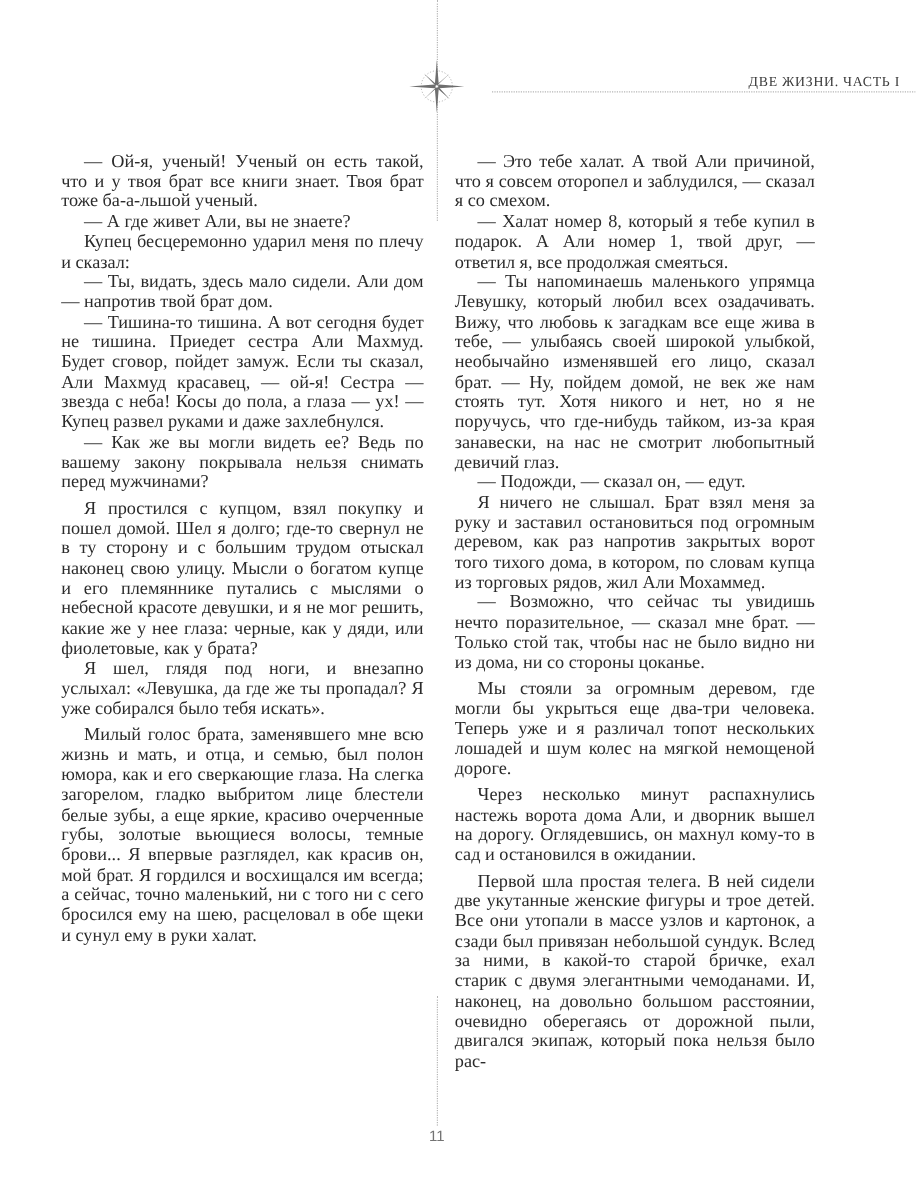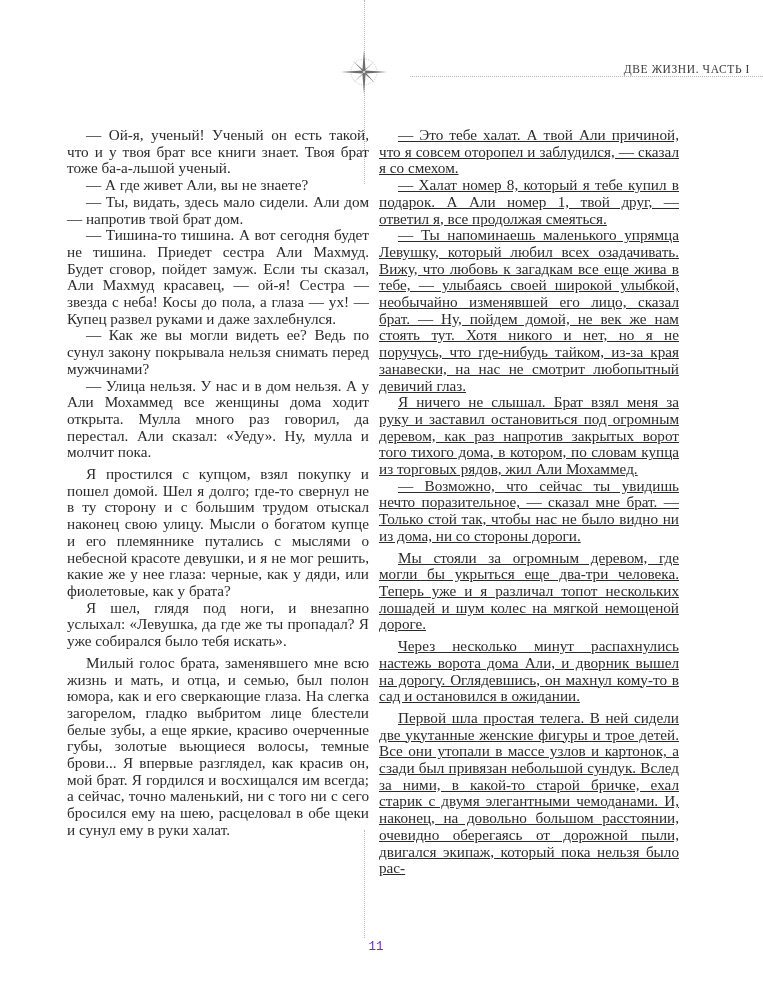--- a/index.html
+++ b/index.html
@@ -31,28 +31,28 @@
     .running-head .rule {
       position: absolute; left: 5px; right: 0; top: 19px; height: 0;
       border-top: 1px dotted #b5b5b5;
     }
     .column {
       position: absolute; top: 127px;
       font-family: "Liberation Serif", "DejaVu Serif", serif;
       font-size: 15.2px; line-height: 16.7px; text-align: justify;
       hyphens: manual;
     }
-    .col-left { left: 51px; width: 302px; margin-left: 16px; }
-    .col-right { left: 379px; width: 300px; text-decoration: underline; }
+    .col-left { left: 51px; width: 302px; }
+    .col-right { left: 379px; width: 300px; }
     .column p { margin: 0; text-indent: 19px; }
     .column p.gap { margin-top: 5px; }
     .page-number {
-      position: absolute; left: 356px; width: 40px; top: 940px;
-      text-align: center; font-family: Liberation Mono, monospace;
-      font-size: 12.5px; color: #6d28d9;
+      position: absolute; left: 344px; width: 40px; top: 940px;
+      text-align: center; font-family: Liberation Sans, sans-serif;
+      font-size: 12.5px; color: #737373;
     }
   </style>
 </head>
 <body>
 
 <div class="vline-top"></div>
 <div class="vline-bottom"></div>
 
 <svg class="compass" viewBox="0 0 52 52">
   <circle cx="26" cy="26" r="13" fill="none" stroke="#9a9a9a" stroke-width="0.6" stroke-dasharray="1 1.5"></circle>
@@ -70,32 +70,33 @@
 </svg>
 
 <div class="running-head">
   <span class="title">ДВЕ ЖИЗНИ. ЧАСТЬ I</span>
   <div class="rule"></div>
 </div>
 
 <div class="column col-left" id="col-left">
     <p>— Ой-я, ученый! Ученый он есть такой, что и у твоя брат все книги знает. Твоя брат тоже ба-а-льшой ученый.</p>
     <p>— А где живет Али, вы не знаете?</p>
+    <p>Купец бесцеремонно ударил меня по плечу и сказал:</p>
     <p>— Ты, видать, здесь мало сидели. Али дом — напротив твой брат дом.</p>
     <p>— Тишина-то тишина. А вот сегодня будет не тишина. Приедет сестра Али Махмуд. Будет сговор, пойдет замуж. Если ты сказал, Али Махмуд красавец, — ой-я! Сестра — звезда с неба! Косы до пола, а глаза — ух! — Купец развел руками и даже захлебнулся.</p>
-    <p>— Как же вы могли видеть ее? Ведь по сунул закону покрывала нельзя снимать перед мужчинами?</p>
-    <p>— Улица нельзя. У нас и в дом нельзя. А у Али Мохаммед все женщины дома ходит открыта. Мулла много раз говорил, да перестал. Али сказал: «Уеду». Ну, мулла и молчит пока.</p>
+    <p>— Как же вы могли видеть ее? Ведь по вашему закону покрывала нельзя снимать перед мужчинами?</p>
     <p class="gap">Я простился с купцом, взял покупку и пошел домой. Шел я долго; где-то свернул не в ту сторону и с большим трудом отыскал наконец свою улицу. Мысли о богатом купце и его племяннике путались с мыслями о небесной красоте девушки, и я не мог решить, какие же у нее глаза: черные, как у дяди, или фиолетовые, как у брата?</p>
     <p>Я шел, глядя под ноги, и внезапно услыхал: «Левушка, да где же ты пропадал? Я уже собирался было тебя искать».</p>
     <p class="gap">Милый голос брата, заменявшего мне всю жизнь и мать, и отца, и семью, был полон юмора, как и его сверкающие глаза. На слегка загорелом, гладко выбритом лице блестели белые зубы, а еще яркие, красиво очерченные губы, золотые вьющиеся волосы, темные брови... Я впервые разглядел, как красив он, мой брат. Я гордился и восхищался им всегда; а сейчас, точно маленький, ни с того ни с сего бросился ему на шею, расцеловал в обе щеки и сунул ему в руки халат.</p>
   </div>
 <div class="column col-right" id="col-right">
     <p>— Это тебе халат. А твой Али причиной, что я совсем оторопел и заблудился, — сказал я со смехом.</p>
     <p>— Халат номер 8, который я тебе купил в подарок. А Али номер 1, твой друг, — ответил я, все продолжая смеяться.</p>
     <p>— Ты напоминаешь маленького упрямца Левушку, который любил всех озадачивать. Вижу, что любовь к загадкам все еще жива в тебе, — улыбаясь своей широкой улыбкой, необычайно изменявшей его лицо, сказал брат. — Ну, пойдем домой, не век же нам стоять тут. Хотя никого и нет, но я не поручусь, что где-нибудь тайком, из-за края занавески, на нас не смотрит любопытный девичий глаз.</p>
+    <p>— Подожди, — сказал он, — едут.</p>
     <p>Я ничего не слышал. Брат взял меня за руку и заставил остановиться под огромным деревом, как раз напротив закрытых ворот того тихого дома, в котором, по словам купца из торговых рядов, жил Али Мохаммед.</p>
-    <p>— Возможно, что сейчас ты увидишь нечто поразительное, — сказал мне брат. — Только стой так, чтобы нас не было видно ни из дома, ни со стороны дороги.</p>
+    <p>— Возможно, что сейчас ты увидишь нечто поразительное, — сказал мне брат. — Только стой так, чтобы нас не было видно ни из дома, ни со стороны цоканье.</p>
     <p class="gap">Мы стояли за огромным деревом, где могли бы укрыться еще два-три человека. Теперь уже и я различал топот нескольких лошадей и шум колес на мягкой немощеной дороге.</p>
     <p class="gap">Через несколько минут распахнулись настежь ворота дома Али, и дворник вышел на дорогу. Оглядевшись, он махнул кому-то в сад и остановился в ожидании.</p>
     <p class="gap">Первой шла простая телега. В ней сидели две укутанные женские фигуры и трое детей. Все они утопали в массе узлов и картонок, а сзади был привязан небольшой сундук. Вслед за ними, в какой-то старой бричке, ехал старик с двумя элегантными чемоданами. И, наконец, на довольно большом расстоянии, очевидно оберегаясь от дорожной пыли, двигался экипаж, который пока нельзя было рас-</p>
   </div>
 
 <div class="page-number">11</div>
 
 </body></html>

